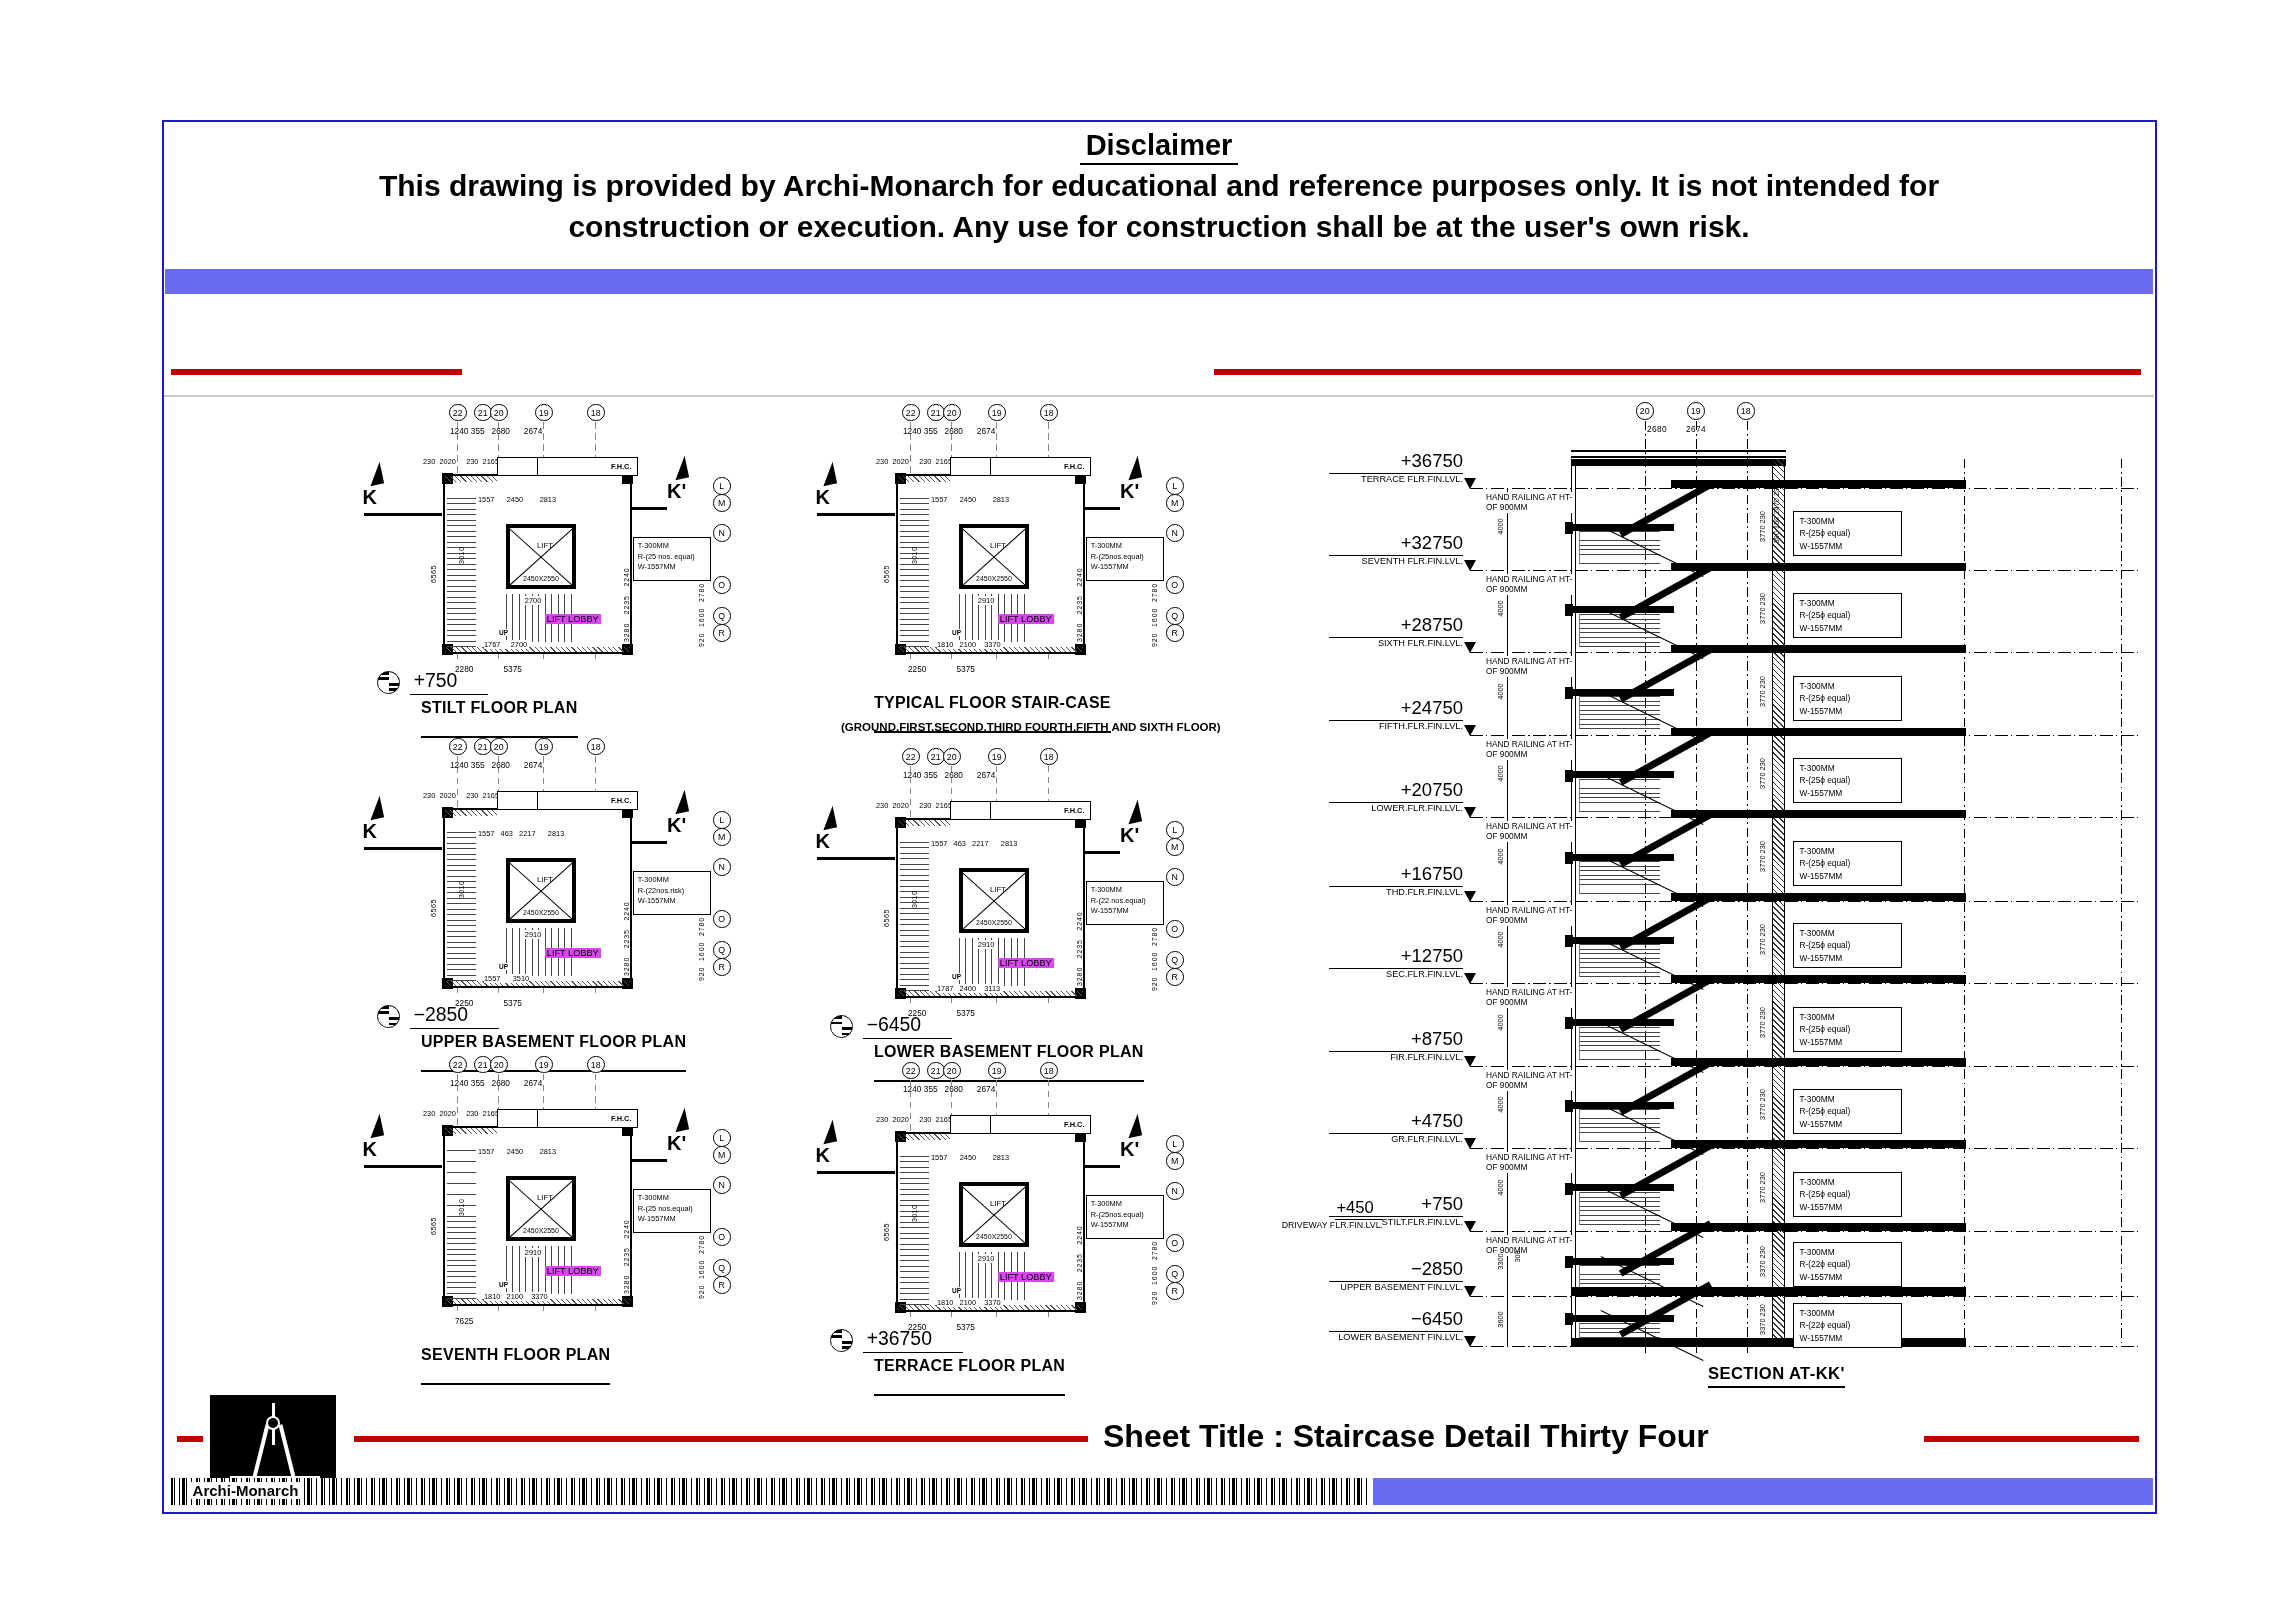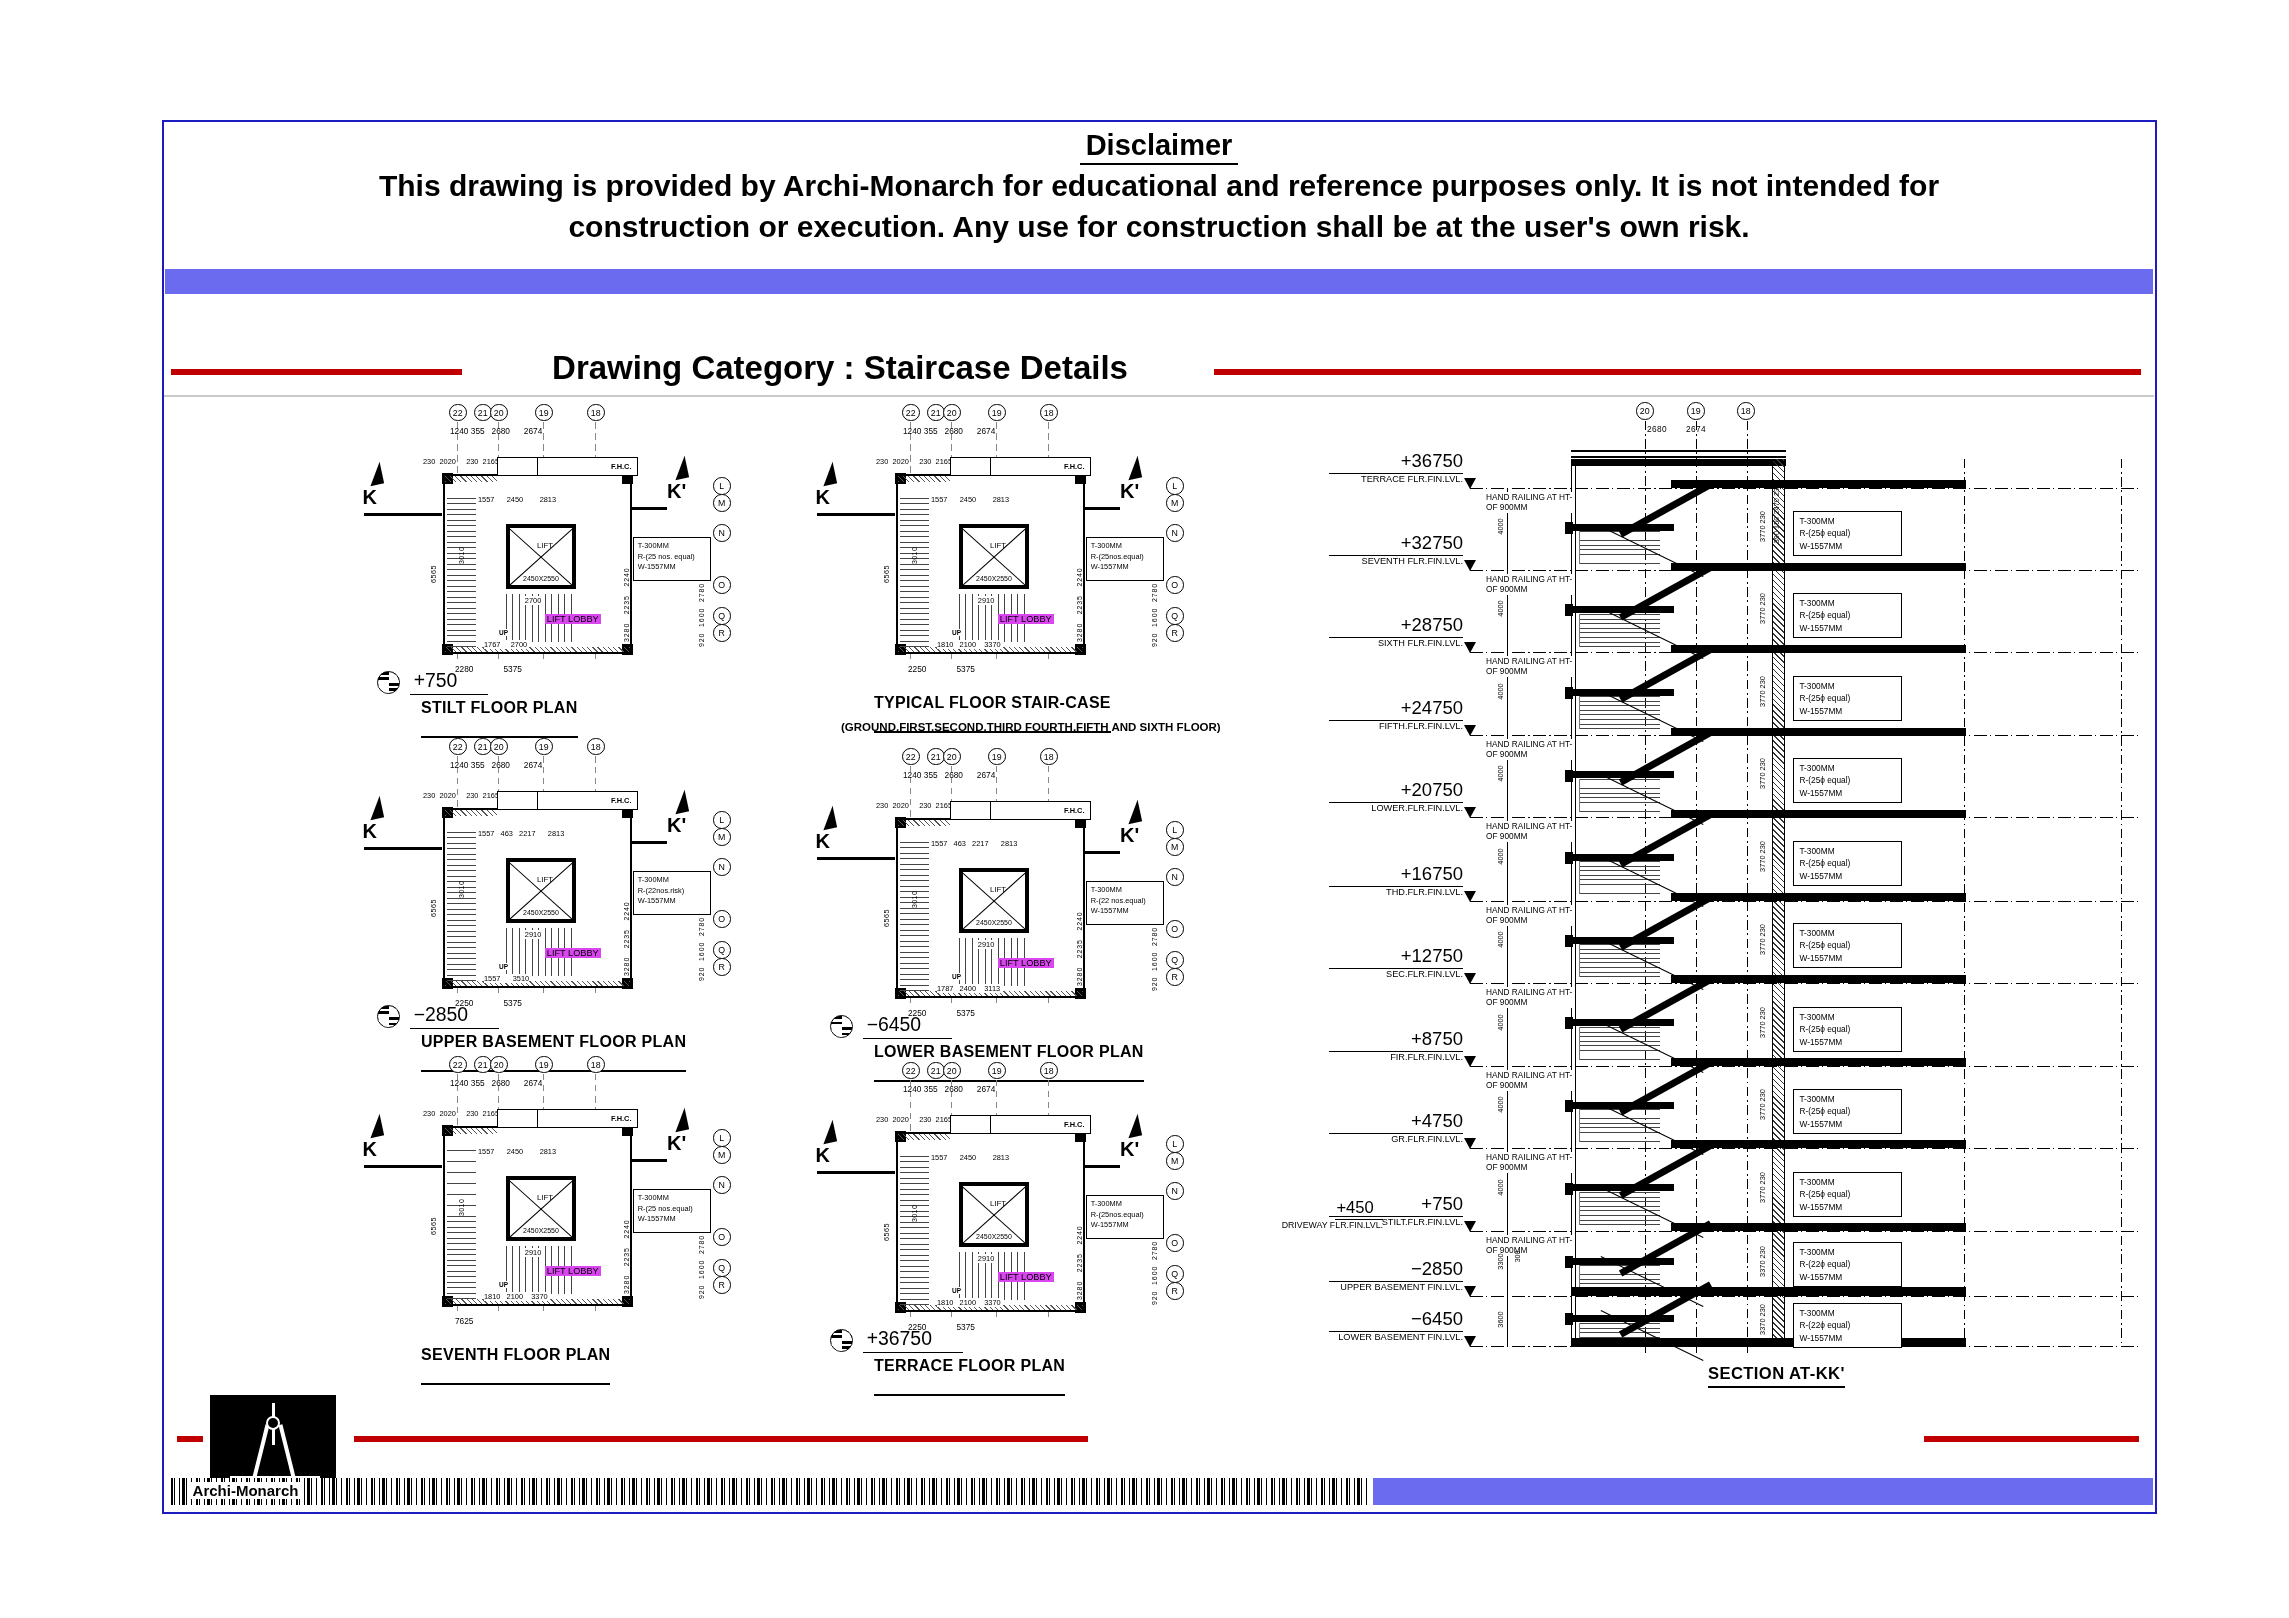--- a/index.html
+++ b/index.html
@@ -127,21 +127,20 @@
   <div id="sheet-border"></div>
 
   <div id="disclaimer">
     <div><span class="disc-title">Disclaimer</span></div>
     <div class="disc-line">This drawing is provided by Archi-Monarch for educational and reference purposes only. It is not intended for</div>
     <div class="disc-line">construction or execution. Any use for construction shall be at the user's own risk.</div>
   </div>
   <div id="accent-bar-top"></div>
 
   <div class="red-line" style="left:171px;top:369px;width:291px;"></div>
-  <div id="cat-title">Drawing Category : Staircase Details</div>
   <div class="red-line" style="left:1214px;top:369px;width:927px;"></div>
   <div id="grey-rule"></div>
 
   <div id="plans-mount">
       <div class="plan" style="left: 355px; top: 402px;">
     <span class="bubble" style="left:94px;top:1.8px;">22</span>
     <span class="bubble" style="left:119px;top:1.8px;">21</span>
     <span class="bubble" style="left:135px;top:1.8px;">20</span>
     <span class="bubble" style="left:180px;top:1.8px;">19</span>
     <span class="bubble" style="left:232px;top:1.8px;">18</span>
@@ -845,20 +844,21 @@
     <div id="driveway">
       <div class="dv-val">+450</div>
       <div class="dv-name">DRIVEWAY  FLR.FIN.LVL.</div>
     </div>
     <div class="sec-rot" style="left:238px;top:851px;font-size:7px;">300</div>
     <div id="sec-title">SECTION AT-KK'</div>
   </div>
 
   <div class="red-line" style="left:177px;top:1436px;width:26px;"></div>
   <div class="red-line" style="left:354px;top:1436px;width:734px;"></div>
+  <div id="sheet-title">Sheet Title : Staircase Detail Thirty Four</div>
   <div class="red-line" style="left:1924px;top:1436px;width:215px;"></div>
 
   <div id="logo">
     <div class="logo-needle"></div>
     <div class="logo-leg leg-l"></div>
     <div class="logo-leg leg-r"></div>
     <div class="logo-hinge"></div>
     <div class="logo-base"></div>
   </div>
   <div id="barcode"></div>

